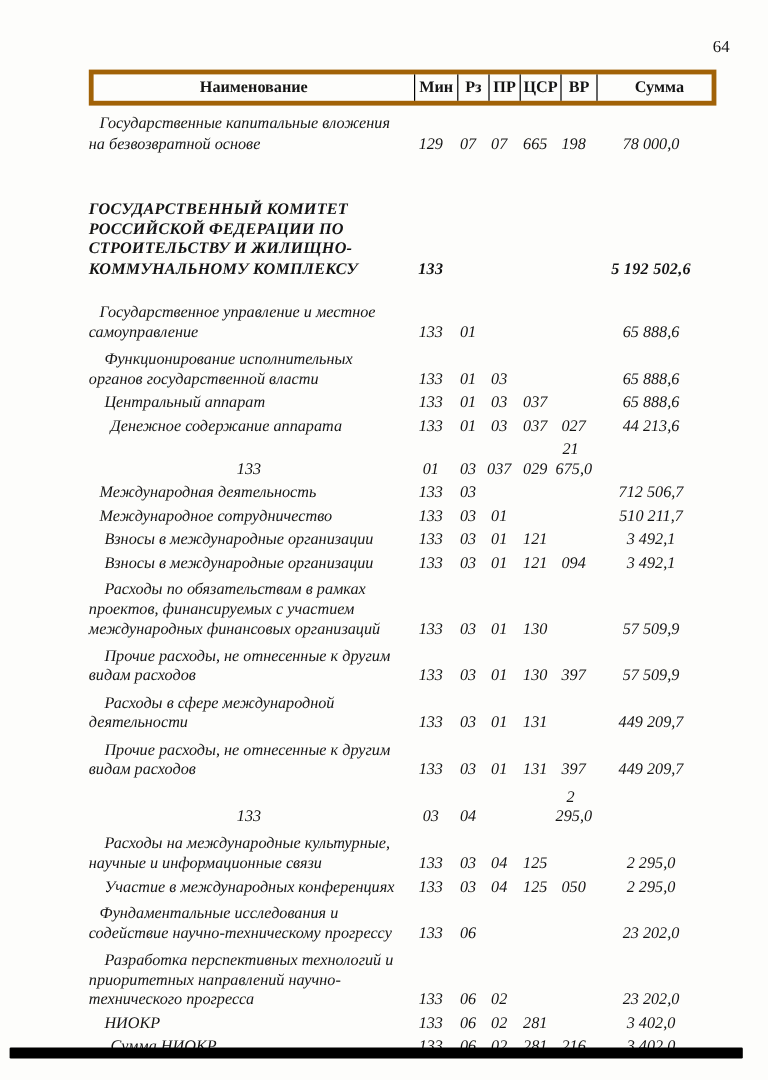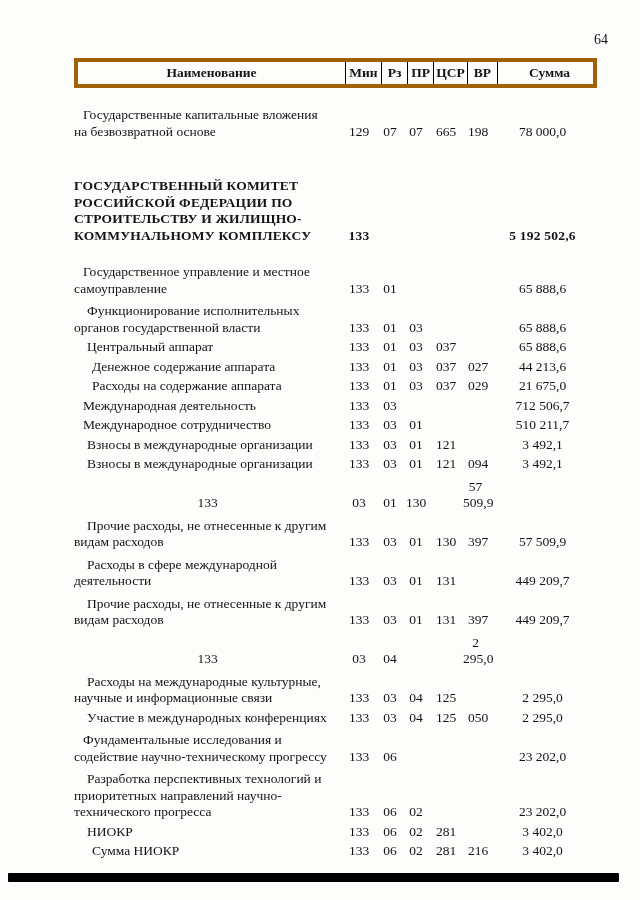--- a/index.html
+++ b/index.html
@@ -27,21 +27,21 @@
     border: 4px solid #a16207;
   }
   .hcell {
     font-weight: bold;
     font-size: 13.5px;
     text-align: center;
     padding: 2px 1px 3px 1px;
     line-height: 17px;
   }
   .hcell:not(:first-child) { border-left: 1px solid #000; }
-  .table-body { margin-top: 19px; }
+  .table-body { margin-top: 7px; font-style: italic; }
   .trow {
     display: grid;
     grid-template-columns: 267px 36px 26px 26px 34px 30px 104px;
     align-items: end;
     margin-top: 3px;
     font-size: 13.5px;
     line-height: 16.5px;
   }
   .cell { white-space: pre-line; }
   .cell-name { text-align: left; padding-right: 4px; }
@@ -133,21 +133,20 @@
         <div class="trow">
           <div class="cell cell-name indent-3">Денежное содержание аппарата</div>
           <div class="cell cell-code">133</div>
           <div class="cell cell-code">01</div>
           <div class="cell cell-code">03</div>
           <div class="cell cell-code">037</div>
           <div class="cell cell-code">027</div>
           <div class="cell cell-sum">44 213,6</div>
         </div>
         <div class="trow">
-          <div class="cell cell-name indent-3">Расходы на содержание аппарата</div>
           <div class="cell cell-code">133</div>
           <div class="cell cell-code">01</div>
           <div class="cell cell-code">03</div>
           <div class="cell cell-code">037</div>
           <div class="cell cell-code">029</div>
           <div class="cell cell-sum">21 675,0</div>
         </div>
         <div class="trow">
           <div class="cell cell-name indent-1">Международная  деятельность</div>
           <div class="cell cell-code">133</div>
@@ -178,20 +177,23 @@
         <div class="trow">
           <div class="cell cell-name indent-2">Взносы в международные организации</div>
           <div class="cell cell-code">133</div>
           <div class="cell cell-code">03</div>
           <div class="cell cell-code">01</div>
           <div class="cell cell-code">121</div>
           <div class="cell cell-code">094</div>
           <div class="cell cell-sum">3 492,1</div>
         </div>
         <div class="trow gap-sm">
+          <div class="cell cell-name indent-2">Расходы по обязательствам в рамках
+проектов, финансируемых с участием
+международных финансовых организаций</div>
           <div class="cell cell-code">133</div>
           <div class="cell cell-code">03</div>
           <div class="cell cell-code">01</div>
           <div class="cell cell-code">130</div>
           <div class="cell cell-code"></div>
           <div class="cell cell-sum">57 509,9</div>
         </div>
         <div class="trow gap-sm">
           <div class="cell cell-name indent-2">Прочие расходы, не отнесенные к другим
 видам расходов</div>

